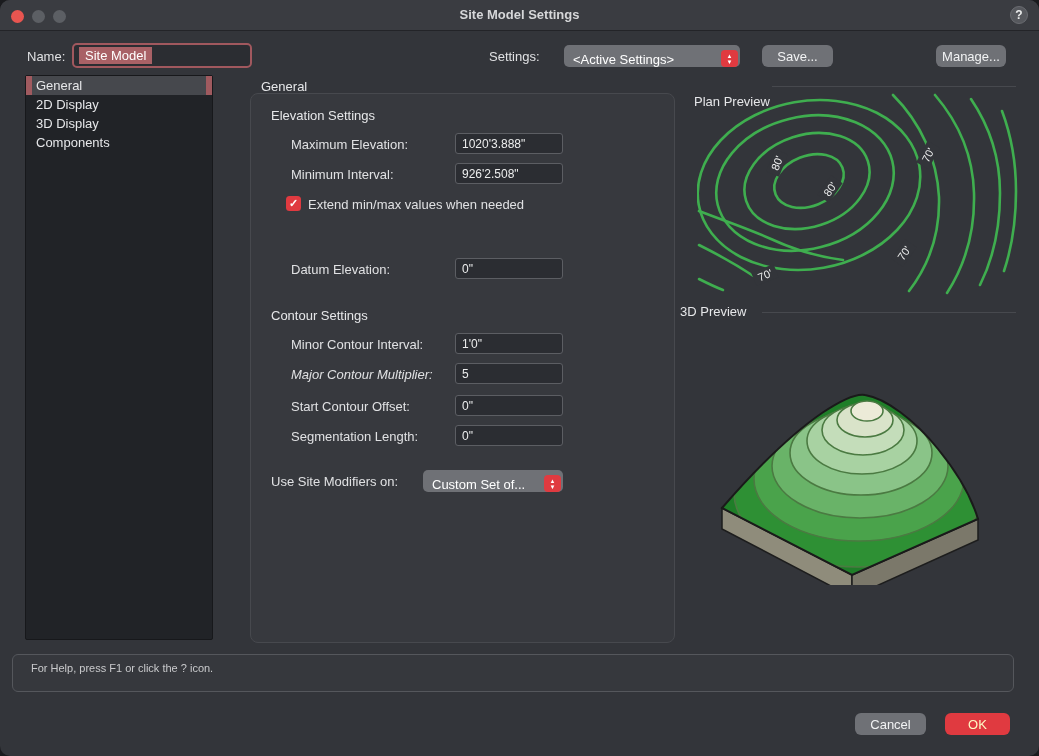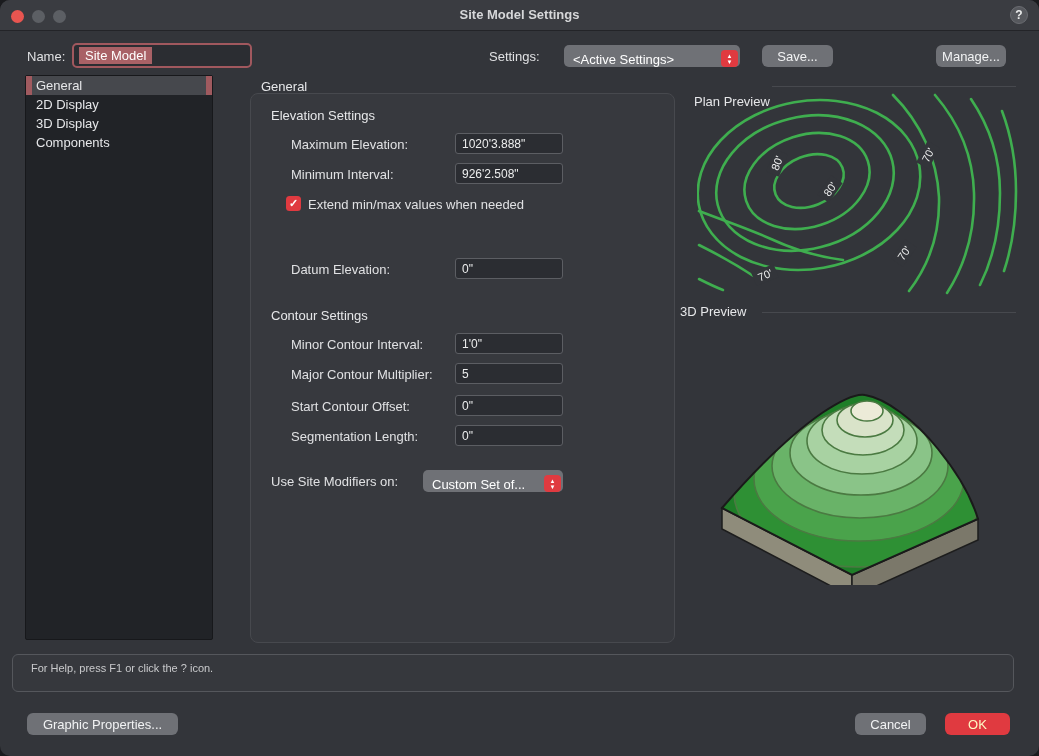--- a/index.html
+++ b/index.html
@@ -115,21 +115,21 @@
 
 
   <div class="abs lbl" style="left:291px;top:262px;">Datum Elevation:</div>
   <div class="abs field" style="left:455px;top:258px;width:108px;height:21px;">0"</div>
 
   <div class="abs heading" style="left:271px;top:308px;">Contour Settings</div>
 
   <div class="abs lbl" style="left:291px;top:337px;">Minor Contour Interval:</div>
   <div class="abs field" style="left:455px;top:333px;width:108px;height:21px;">1'0"</div>
 
-  <div class="abs lbl" style="left:291px;top:367px;">Major Contour Multiplier:</div>
+  <div class="abs lbl" style="left:291px;top:367px;font-style:italic;">Major Contour Multiplier:</div>
   <div class="abs field" style="left:455px;top:363px;width:108px;height:21px;">5</div>
 
   <div class="abs lbl" style="left:291px;top:399px;">Start Contour Offset:</div>
   <div class="abs field" style="left:455px;top:395px;width:108px;height:21px;">0"</div>
 
   <div class="abs lbl" style="left:291px;top:429px;text-align:right;">Segmentation Length:</div>
   <div class="abs field" style="left:455px;top:425px;width:108px;height:21px;">0"</div>
 
   <div class="abs lbl" style="left:271px;top:474px;">Use Site Modifiers on:</div>
   <div class="abs popup" style="left:423px;top:470px;width:140px;height:22px;">
@@ -208,17 +208,16 @@
       </g>
     </g>
 
     <path d="M 12 173 C 45 135 80 100 112 78 C 130 66 145 58 155 60 C 175 63 205 85 228 114 C 246 136 261 161 268 184 L 142 240 Z" fill="none" stroke="#1a1a1a" stroke-width="2"></path>
   </svg>
 
   <div class="helpbox">
     <span>For Help, press F1 or click the ? icon.</span>
   </div>
 
-  <button class="abs btn" style="left:27px;top:713px;width:151px;height:22px;">Graphic Properties...</button>
   <button class="abs btn" style="left:855px;top:713px;width:71px;height:22px;">Cancel</button>
   <button class="abs btn btn-ok" style="left:945px;top:713px;width:65px;height:22px;">OK</button>
 
 </div>
 
 </body></html>

